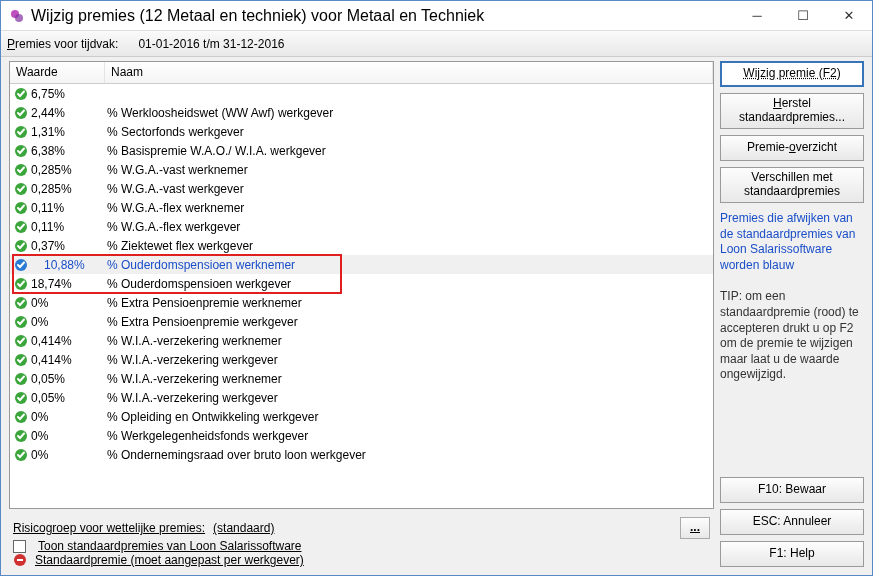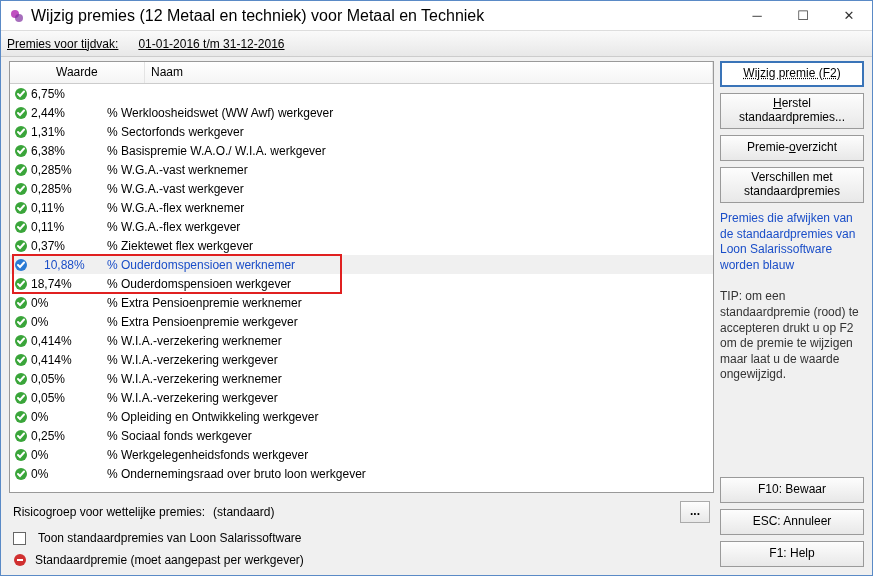--- a/index.html
+++ b/index.html
@@ -51,21 +51,20 @@
       font-family: Arial, sans-serif;
     }
     .toolbar {
       height: 26px;
       background: linear-gradient(#fafafa, #e8e8e8);
       border-bottom: 1px solid #ccc;
       display: flex;
       align-items: center;
       padding-left: 6px;
       gap: 20px;
-      text-decoration: underline;
     }
     .toolbar-label { font-size: 12px; }
     .toolbar-label u { text-decoration: underline; }
     .toolbar-value { font-size: 12px; }
     .body {
       flex: 1;
       display: flex;
       padding: 0;
       background: #f0f0f0;
       min-height: 0;
@@ -90,21 +89,21 @@
       display: flex;
       height: 22px;
       background: linear-gradient(#fff, #f4f4f4);
       border-bottom: 1px solid #ccc;
     }
     .gh-cell {
       padding: 3px 6px;
       border-right: 1px solid #e4e4e4;
       font-size: 12px;
     }
-    .gh-a { width: 95px; margin-left: 40px; }
+    .gh-a { width: 95px; }
     .gh-b { flex: 1; }
     .grid-body-wrap {
       flex: 1;
       position: relative;
       overflow: hidden;
     }
     .grid-body {
       position: absolute;
       inset: 0;
       overflow-y: auto;
@@ -134,21 +133,21 @@
     .icon-check svg { width: 14px; height: 14px; }
     .highlight-box {
       position: absolute;
       border: 2px solid #e02020;
       pointer-events: none;
     }
     .footer-area {
       padding: 8px 4px 0 4px;
       display: flex;
       flex-direction: column;
-      gap: 8px;
+      text-decoration: underline;
     }
     .footer-row {
       display: flex;
       align-items: center;
       gap: 8px;
     }
     .ellipsis-btn {
       width: 30px; height: 22px;
       background: linear-gradient(#fdfdfd,#e8e8e8);
       border: 1px solid #aaa;
@@ -459,32 +458,20 @@
                 <div class="cell-a" style="">
                   <span class="icon-check">
                     <svg viewBox="0 0 14 14">
                       <circle cx="7" cy="7" r="6" fill="#3aa53a"></circle>
                       <path d="M4 7 L6 9 L10 4.5" stroke="#fff" stroke-width="2" fill="none" stroke-linecap="round"></path>
                     </svg>
                   </span>
                   <span>0%</span>
                 </div>
                 <div class="cell-b" style="">% Opleiding en Ontwikkeling werkgever</div>
-              </div>
-              <div class="row">
-                <div class="cell-a" style="">
-                  <span class="icon-check">
-                    <svg viewBox="0 0 14 14">
-                      <circle cx="7" cy="7" r="6" fill="#3aa53a"></circle>
-                      <path d="M4 7 L6 9 L10 4.5" stroke="#fff" stroke-width="2" fill="none" stroke-linecap="round"></path>
-                    </svg>
-                  </span>
-                  <span>0,25%</span>
-                </div>
-                <div class="cell-b" style="">% Sociaal fonds werkgever</div>
               </div>
               <div class="row">
                 <div class="cell-a" style="">
                   <span class="icon-check">
                     <svg viewBox="0 0 14 14">
                       <circle cx="7" cy="7" r="6" fill="#3aa53a"></circle>
                       <path d="M4 7 L6 9 L10 4.5" stroke="#fff" stroke-width="2" fill="none" stroke-linecap="round"></path>
                     </svg>
                   </span>
                   <span>0%</span>

